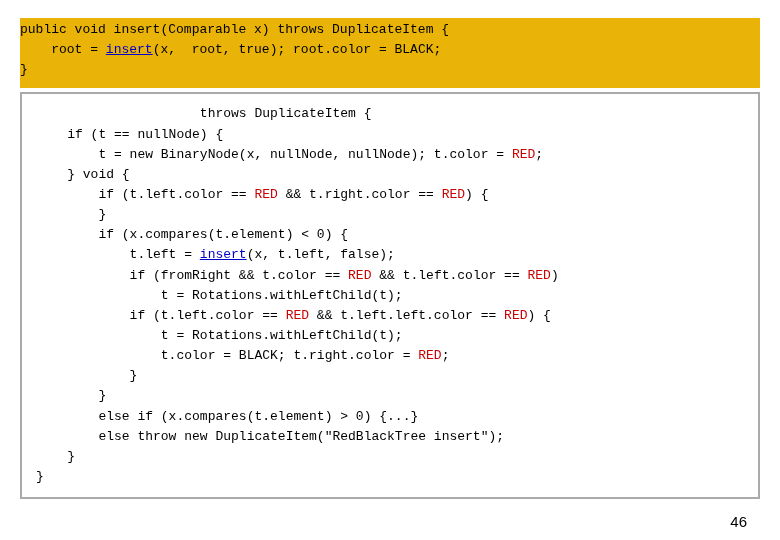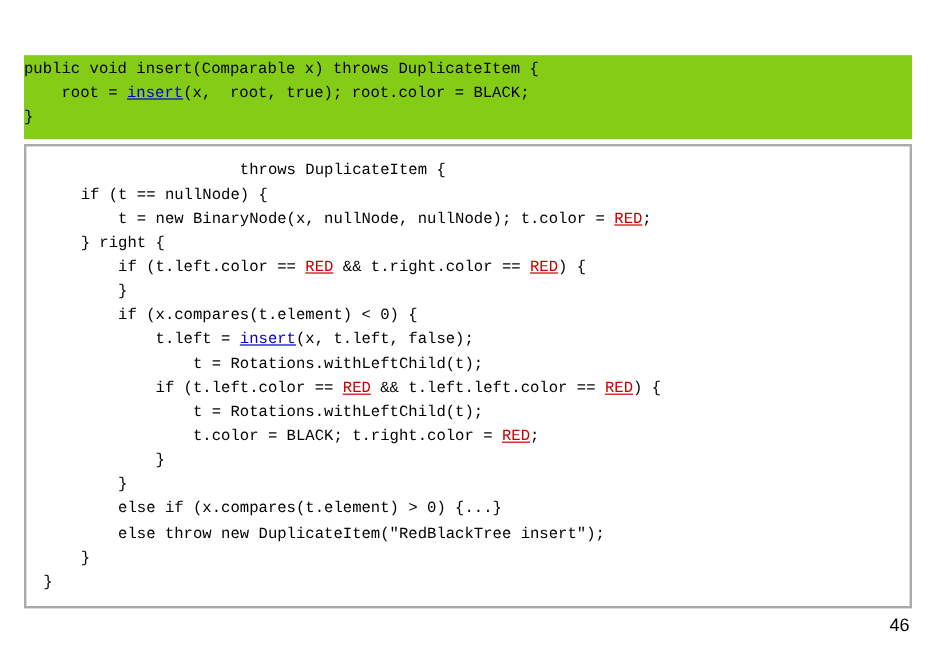--- a/index.html
+++ b/index.html
@@ -9,43 +9,42 @@
       background: #ffffff;
       font-family: 'Courier New', Courier, monospace;
       font-size: 13px;
       position: relative;
       overflow: hidden;
     }
     .slide-content {
       padding: 18px 20px 10px 20px;
     }
     .top-code {
-      background: #84cc16;
+      background: #eab308;
       padding: 2px 0 8px 0;
       line-height: 1.55;
-      margin-top: 28px;
     }
     .code-box {
       border: 2px solid #aaaaaa;
       background: #ffffff;
       padding: 10px 14px;
       line-height: 1.55;
       margin-top: 4px;
     }
     .code-line {
       display: block;
       white-space: pre;
       color: #000000;
     }
-    .red { color: #cc0000; text-decoration: underline; }
+    .red { color: #cc0000; }
     .fn { color: #0000cc; text-decoration: underline; }
     .page-number {
       position: absolute;
       bottom: 10px;
-      right: 22px;
+      right: 33px;
       font-family: Arial, sans-serif;
       font-size: 15px;
       color: #000000;
       margin-left: 24px;
     }
   </style>
 </head>
 <body>
 
 <div class="slide-content">
@@ -53,25 +52,26 @@
   <div class="top-code">
     <span class="code-line">public void insert(Comparable x) throws DuplicateItem {</span>
     <span class="code-line">    root = <span class="fn">insert</span>(x,  root, true); root.color = BLACK;</span>
     <span class="code-line">}</span>
   </div>
 
   <div class="code-box">
     <span class="code-line">                     throws DuplicateItem {</span>
     <span class="code-line">    if (t == nullNode) {</span>
     <span class="code-line">        t = new BinaryNode(x, nullNode, nullNode); t.color = <span class="red">RED</span>;</span>
-    <span class="code-line">    } right {</span>
+    <span class="code-line">    } void {</span>
     <span class="code-line">        if (t.left.color == <span class="red">RED</span> &amp;&amp; t.right.color == <span class="red">RED</span>) {</span>
     <span class="code-line">        }</span>
     <span class="code-line">        if (x.compares(t.element) &lt; 0) {</span>
     <span class="code-line">            t.left = <span class="fn">insert</span>(x, t.left, false);</span>
+    <span class="code-line">            if (fromRight &amp;&amp; t.color == <span class="red">RED</span> &amp;&amp; t.left.color == <span class="red">RED</span>)</span>
     <span class="code-line">                t = Rotations.withLeftChild(t);</span>
     <span class="code-line">            if (t.left.color == <span class="red">RED</span> &amp;&amp; t.left.left.color == <span class="red">RED</span>) {</span>
     <span class="code-line">                t = Rotations.withLeftChild(t);</span>
     <span class="code-line">                t.color = BLACK; t.right.color = <span class="red">RED</span>;</span>
     <span class="code-line">            }</span>
     <span class="code-line">        }</span>
     <span class="code-line">        else if (x.compares(t.element) &gt; 0) {...}</span>
     <span class="code-line">        else throw new DuplicateItem("RedBlackTree insert");</span>
     <span class="code-line">    }</span>
     <span class="code-line">}</span>

